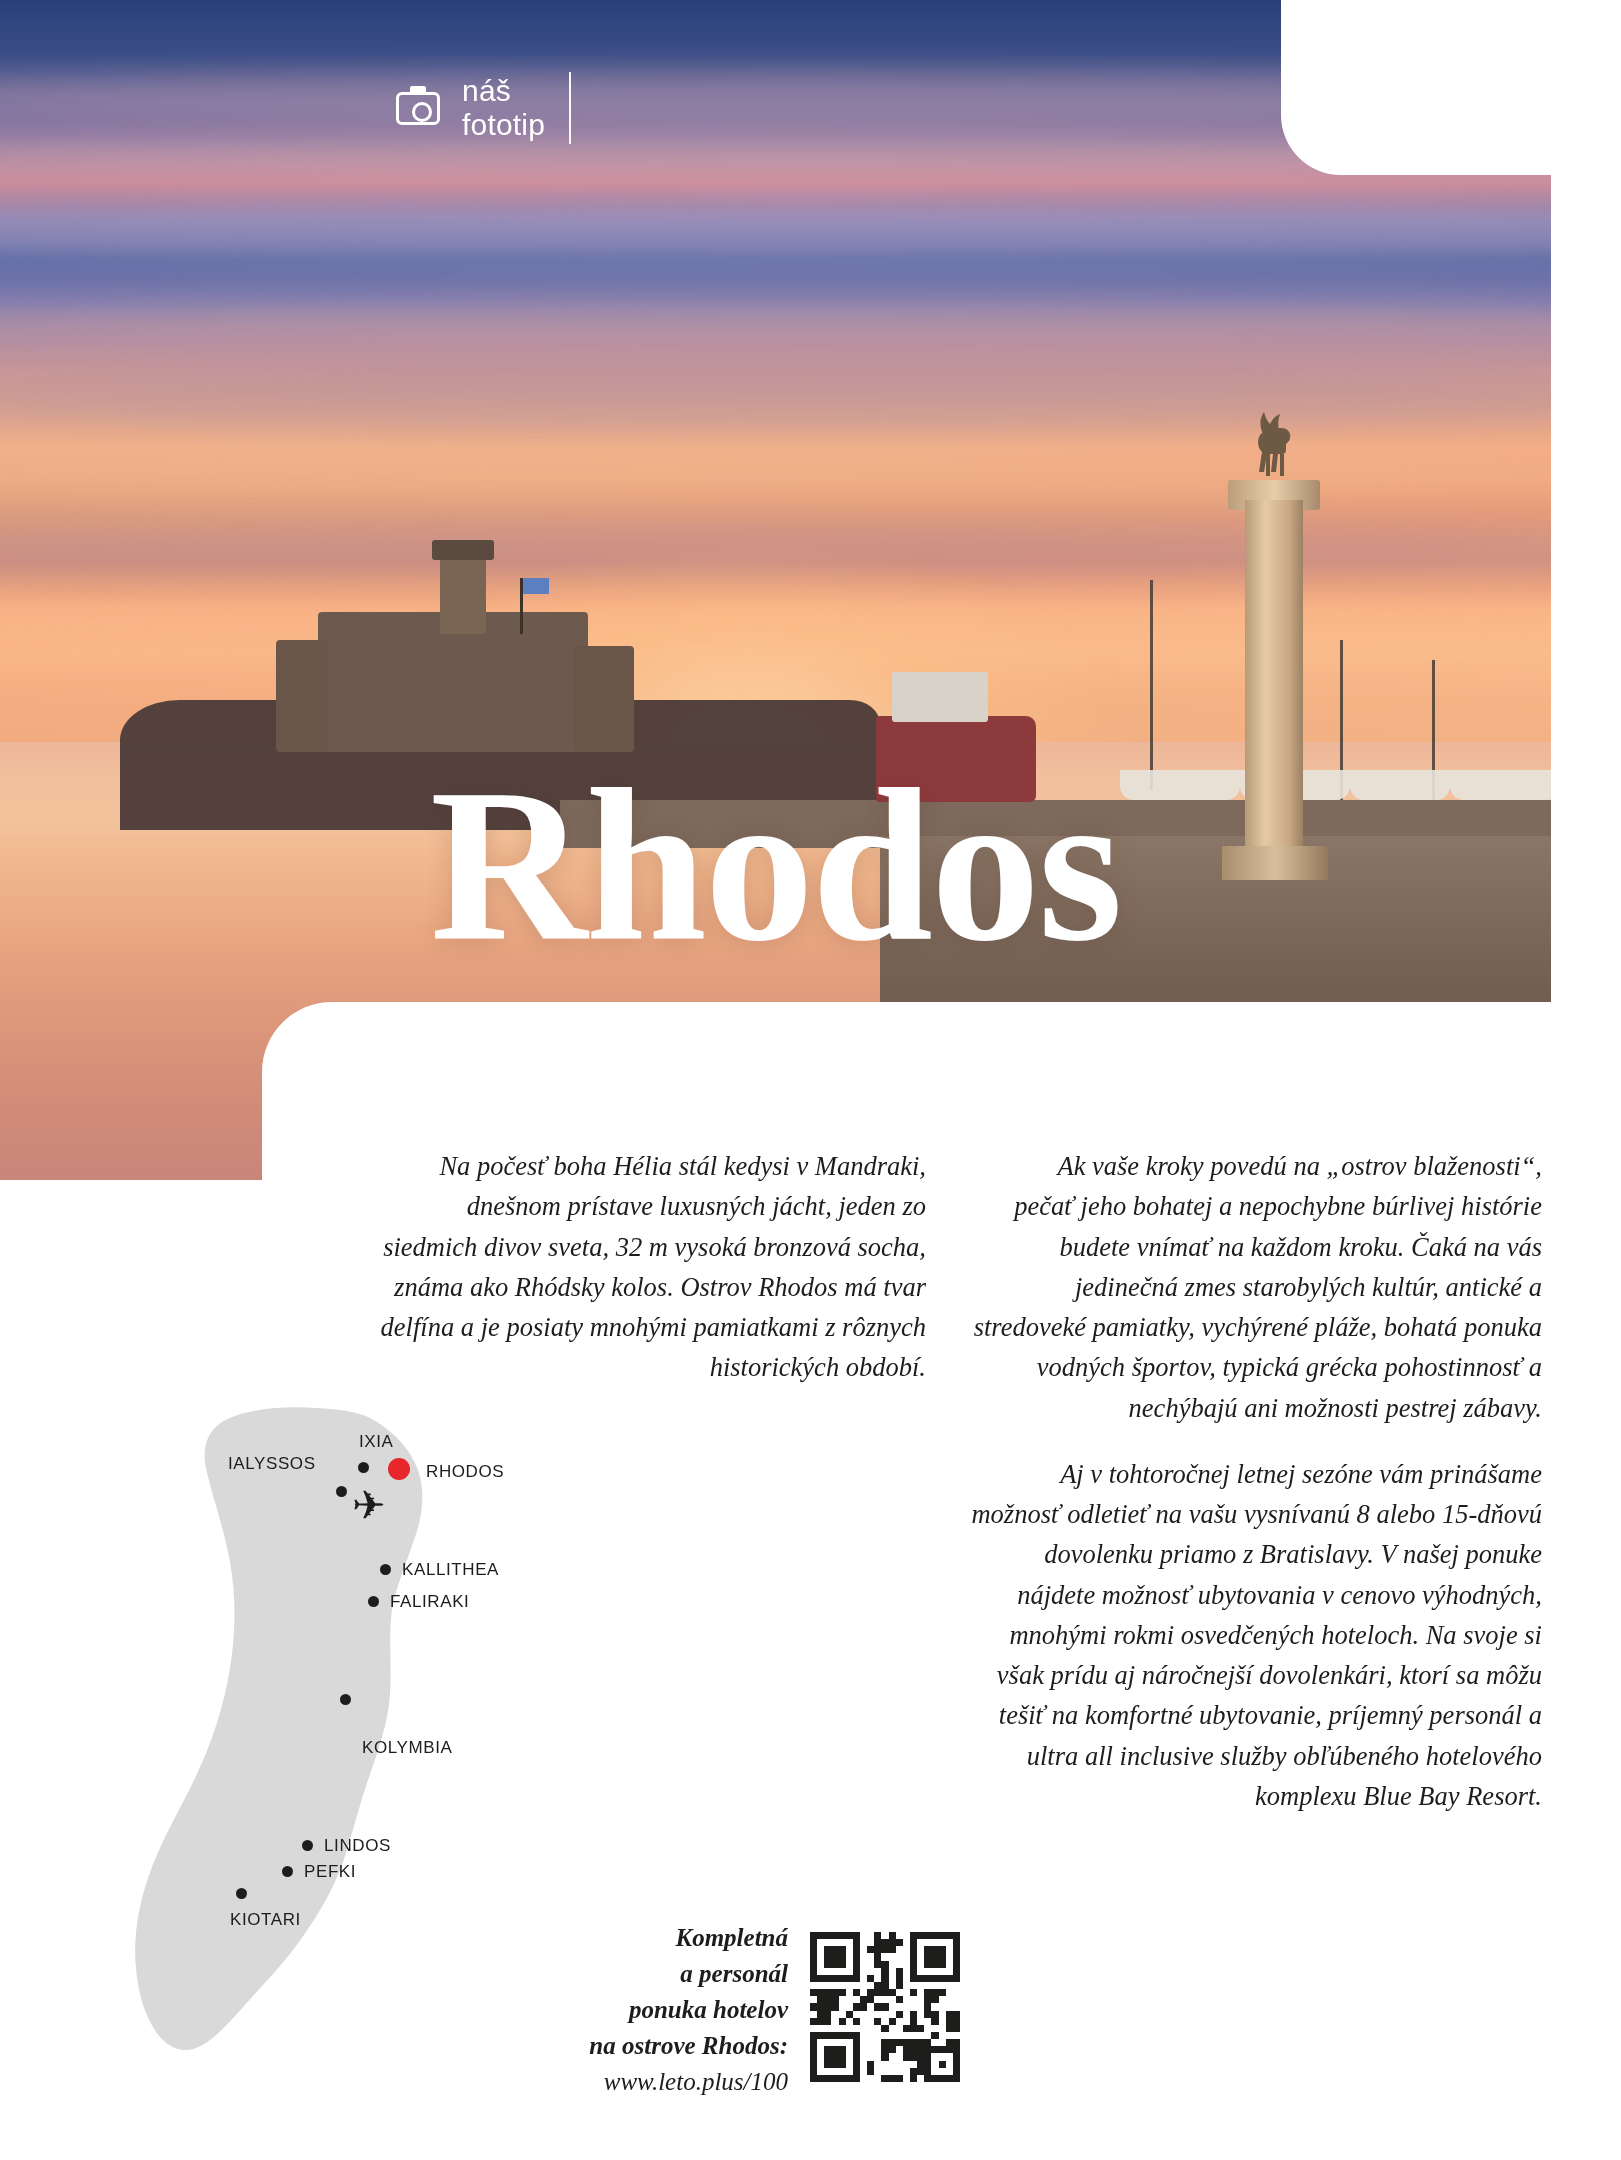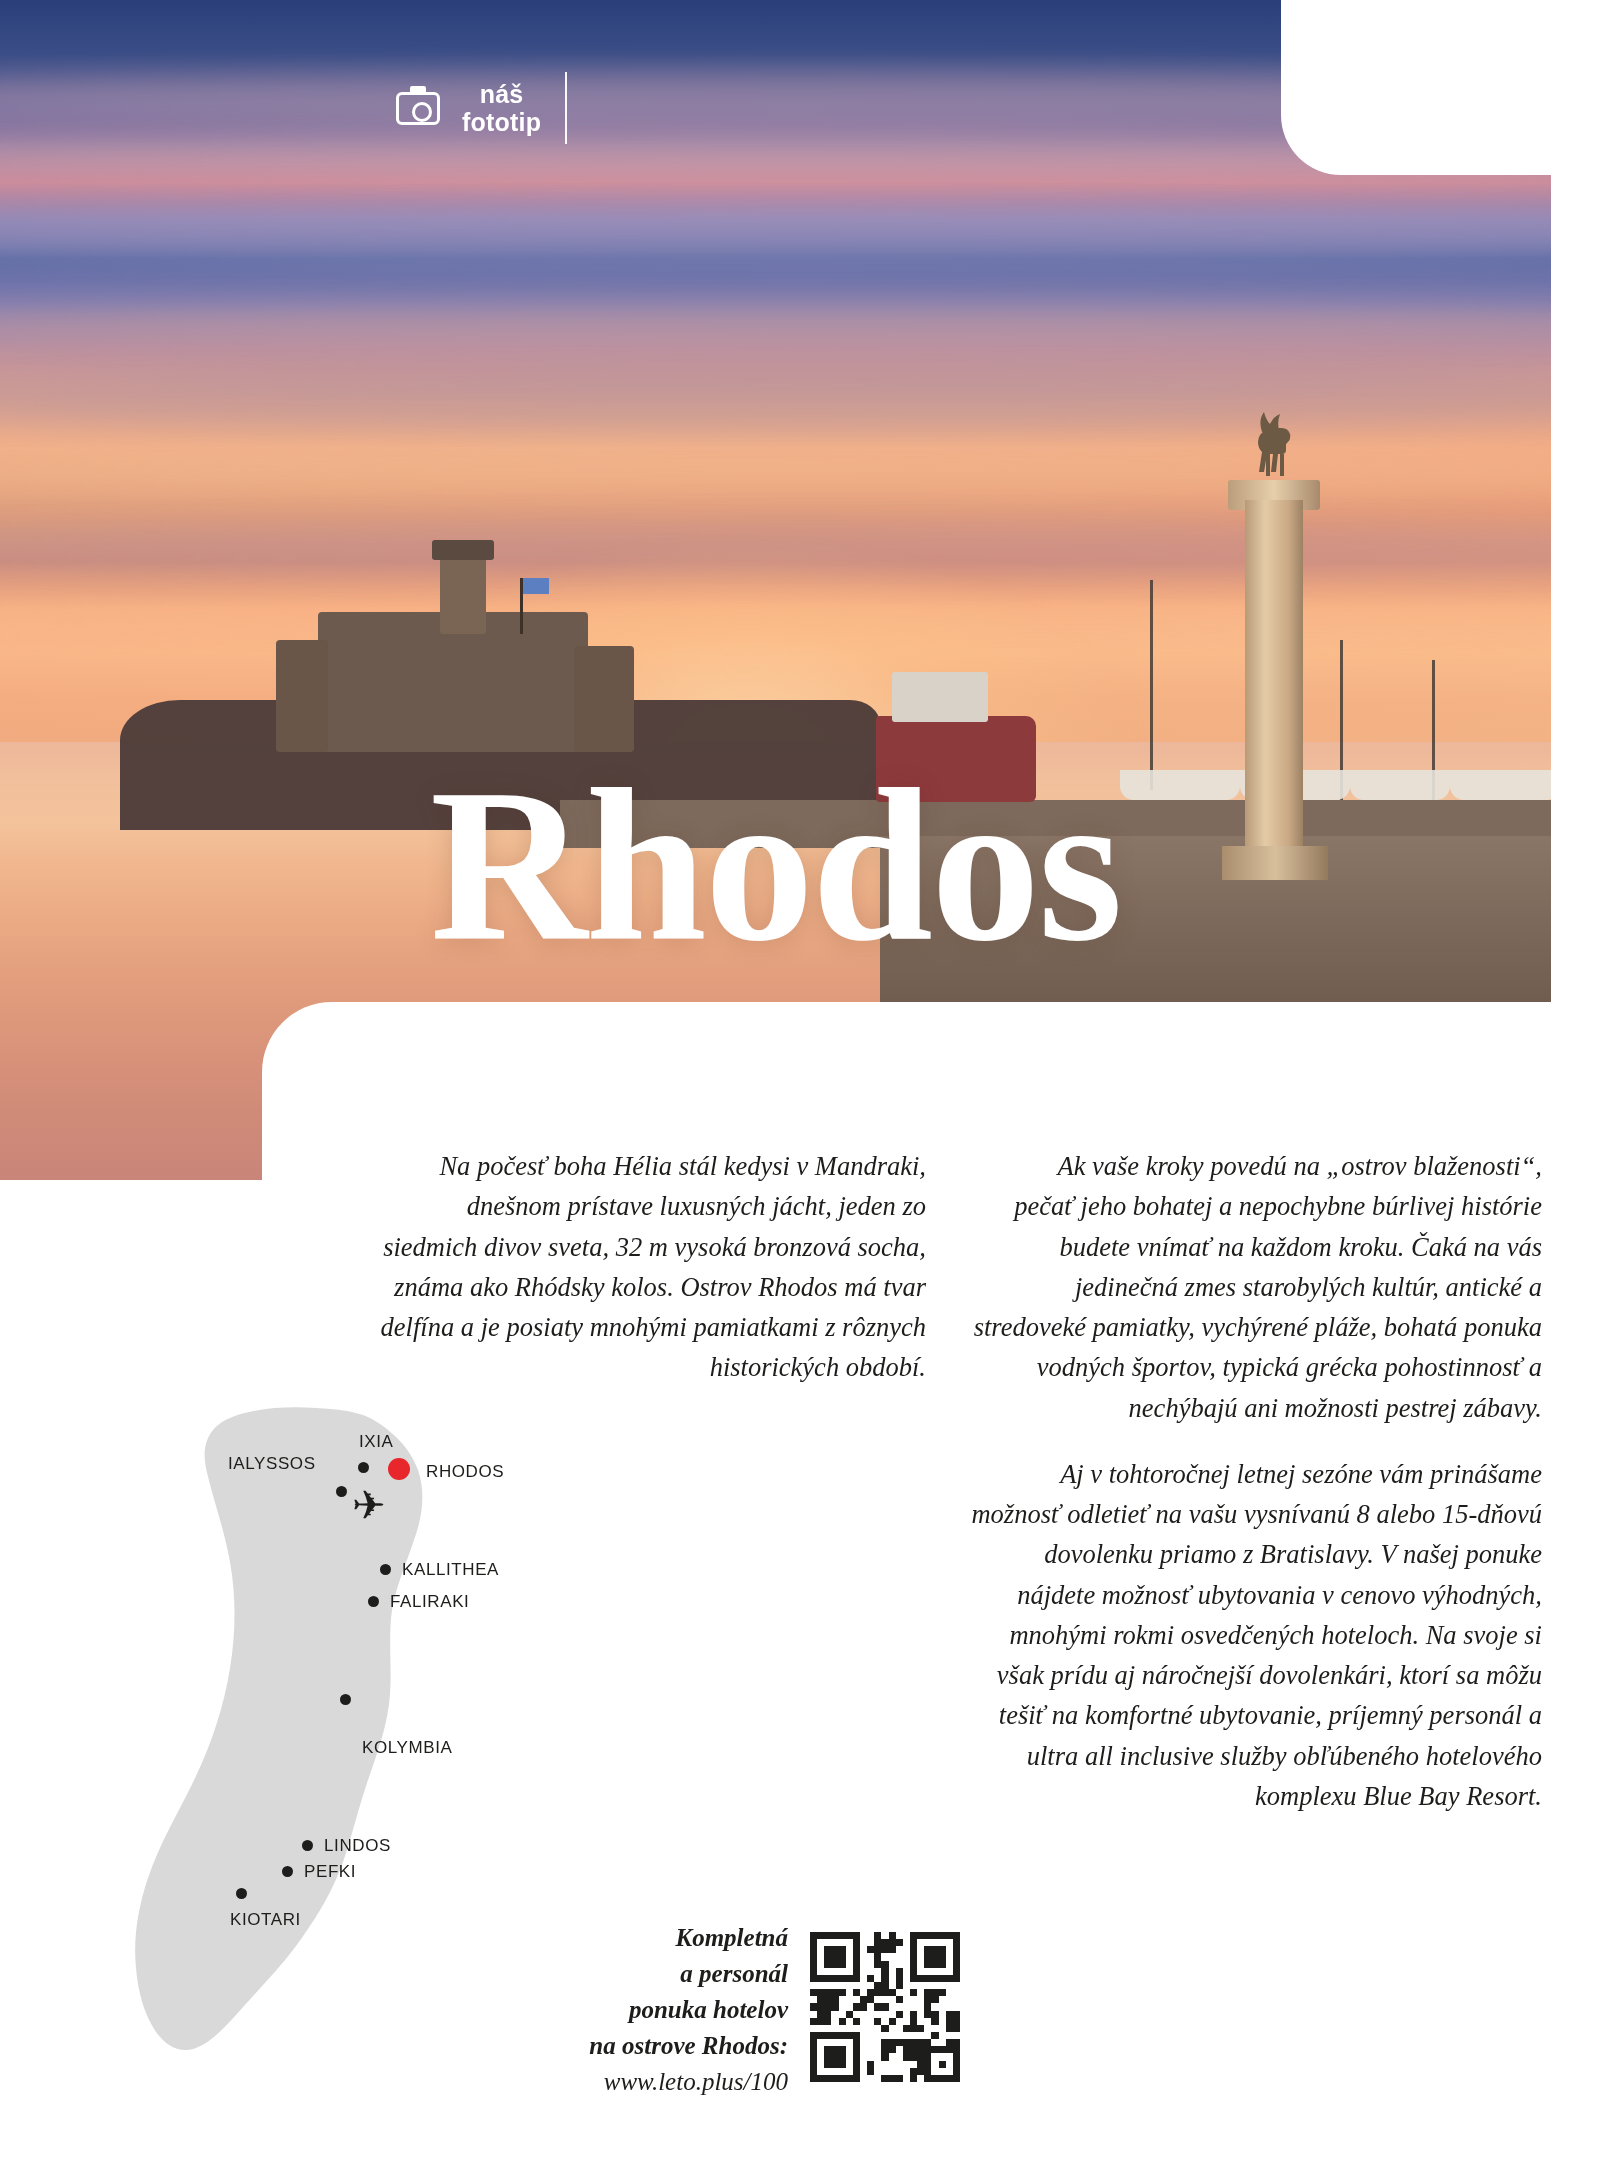--- a/index.html
+++ b/index.html
@@ -191,23 +191,22 @@
   #fototip .cam::before {
     content:""; position:absolute; left: 13px; top: 7px; width: 14px; height: 14px;
     border: 3px solid #fff; border-radius: 50%;
   }
   #fototip .cam::after {
     content:""; position:absolute; left: 11px; top: -9px; width: 16px; height: 6px;
     background:#fff; border-radius: 2px 2px 0 0;
   }
   #fototip .tip-words {
     font-family: "Liberation Sans", sans-serif;
-    font-weight: 700; font-size: 25px; line-height: 1.12;
+    font-weight: 400; font-size: 30px; line-height: 1.12;
     letter-spacing: .2px;
-    text-align: center;
   }
   #fototip .divider { width: 2px; height: 72px; background: #fff; opacity: .95; margin: 0 4px; }
   #fototip .caption {
     font-family: "Liberation Serif", serif;
     font-style: italic; font-size: 26px; line-height: 1.38;
   }
   #fototip .caption .cap-title { font-weight: 700; }
 
   
   #bigtitle {

